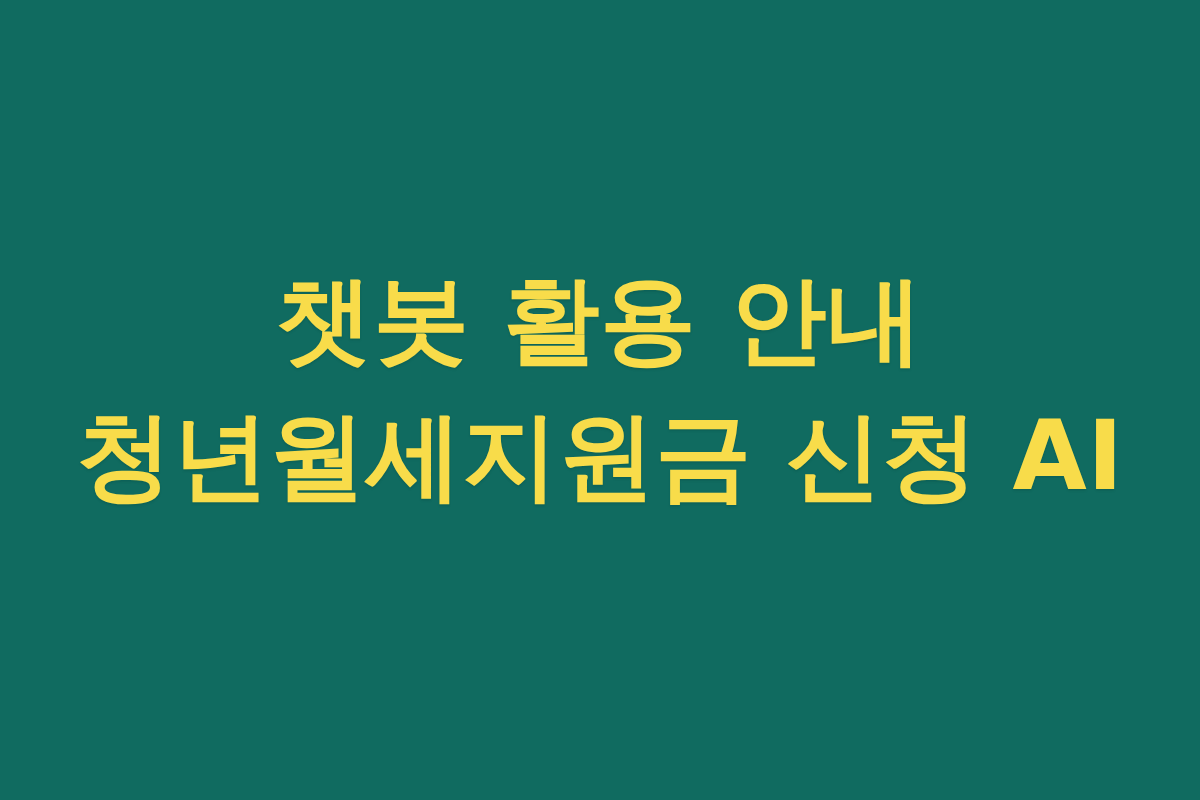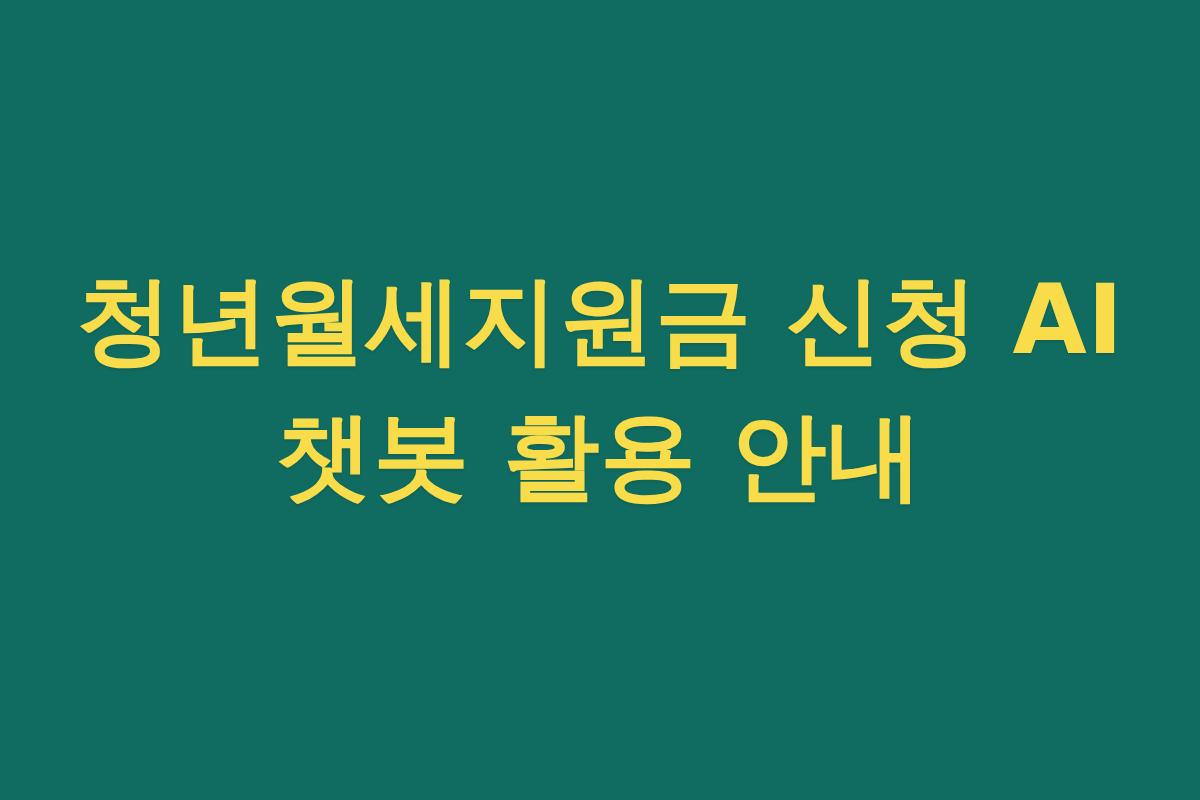--- a/index.html
+++ b/index.html
@@ -59,19 +59,19 @@
     font-size: 96px;
   }
 </style>
 </head>
 <body>
 
 <div class="banner">
 
   <div class="headline">
 
+    <span class="headline-line headline-line--second">챗봇 활용 안내</span>
+
     <span class="headline-line headline-line--first">청년월세지원금 신청 AI</span>
-
-    <span class="headline-line headline-line--second">챗봇 활용 안내</span>
 
   </div>
 
 </div>
 
 </body></html>

